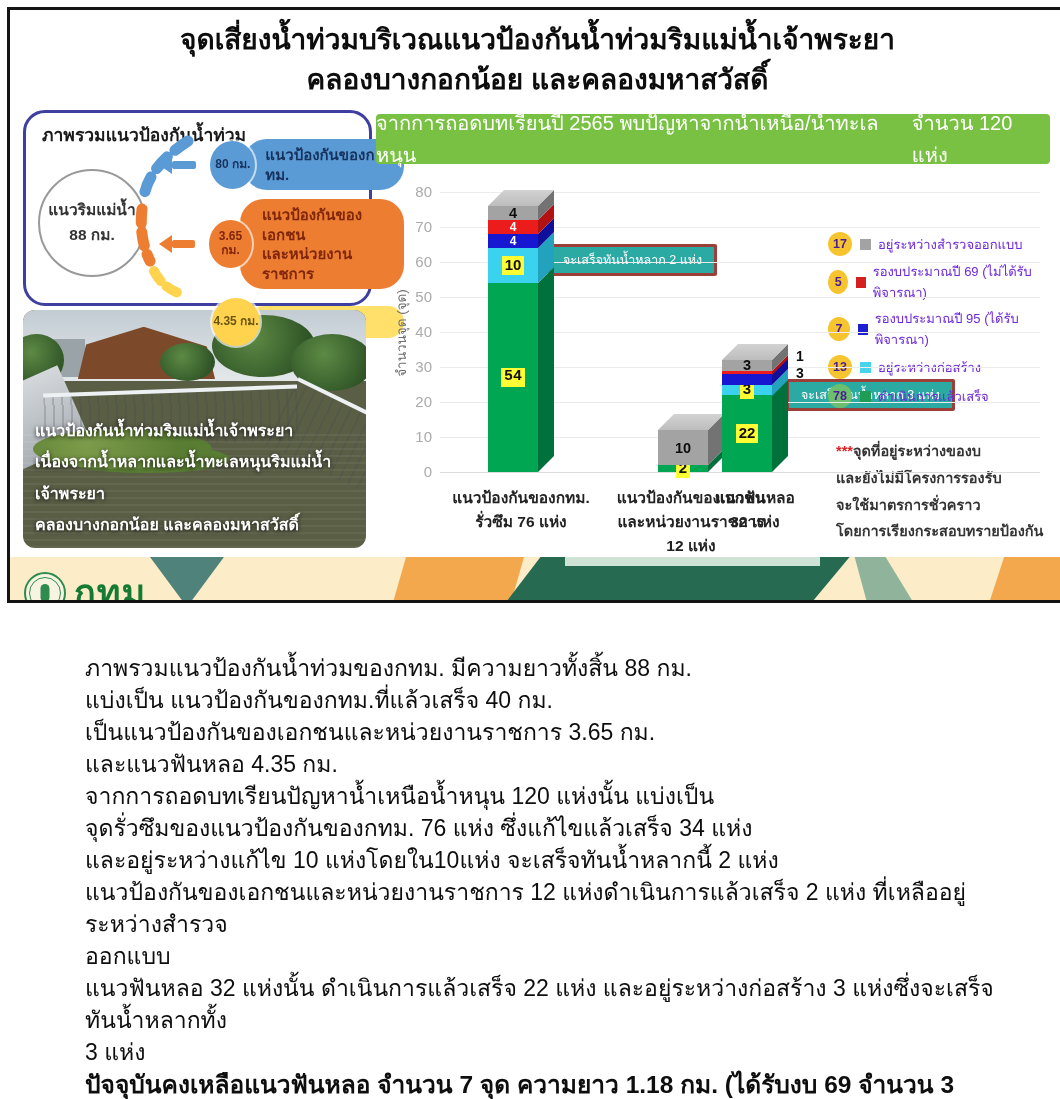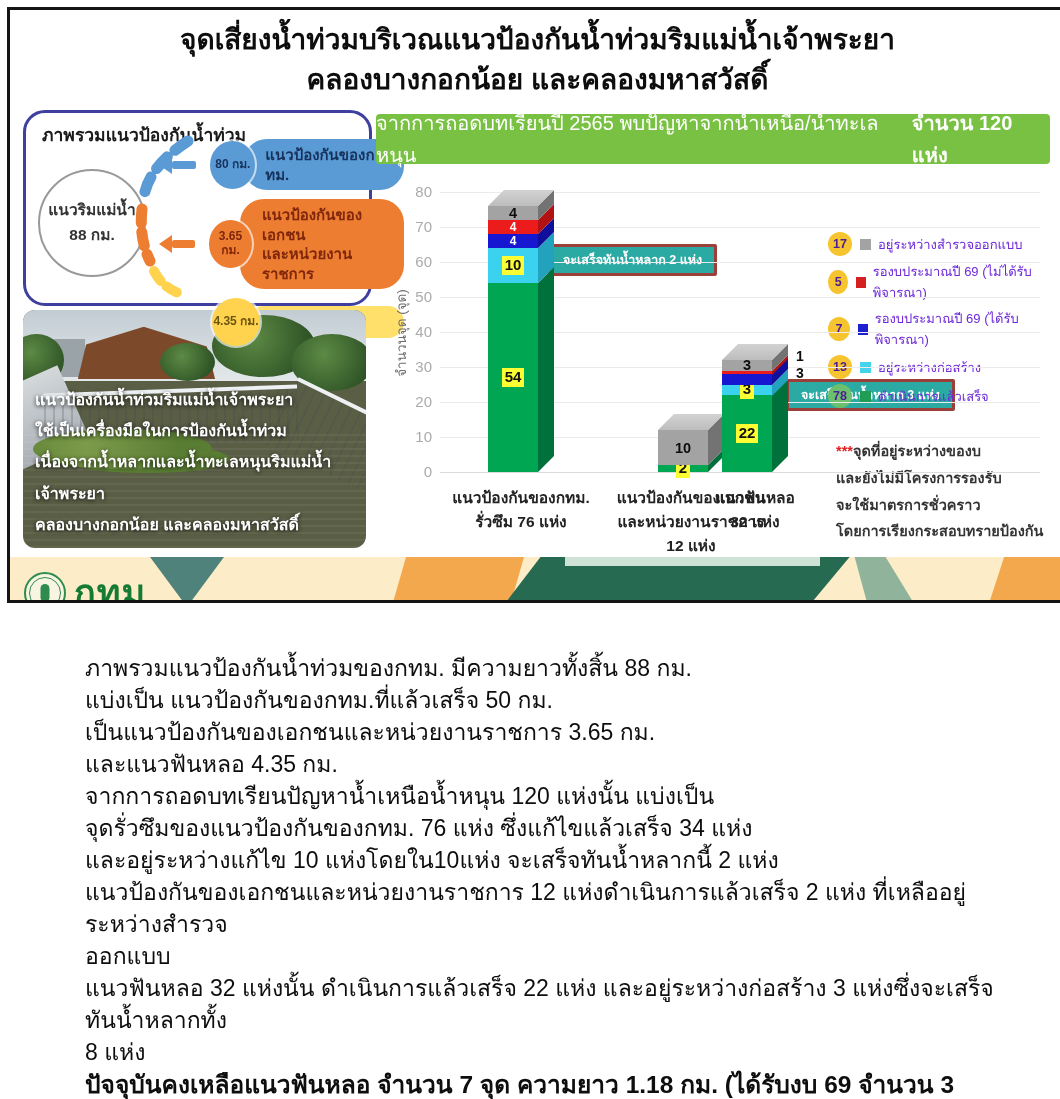--- a/index.html
+++ b/index.html
@@ -48,39 +48,39 @@
         background:linear-gradient(#75795b,#53573f 55%,#4a4e38);
         background-image:repeating-linear-gradient(180deg,rgba(255,255,255,.06) 0 2px,transparent 2px 7px);}
   .ph-hyacinth{position:absolute;left:3%;top:50%;width:52%;height:17%;border-radius:50%;
         background:radial-gradient(circle at 30% 40%,#7d9c4a,#5a7d34 70%);
         box-shadow:24px 10px 0 -6px #5a7d34;}
   .ph-caption{position:absolute;left:12px;bottom:8px;color:#fff;font-size:16px;font-weight:600;line-height:1.95;
         text-shadow:0 1px 4px rgba(0,0,0,.85);}
   
   .chart-header{position:absolute;left:366px;top:104px;width:674px;height:50px;background:#79c142;border-radius:4px;
         display:flex;align-items:center;justify-content:center;color:#fff;font-size:20px;}
-  .chart-header .bold{font-weight:700;margin-left:7px;}
+  .chart-header .bold{font-weight:400;margin-left:7px;}
   .plot{position:absolute;left:368px;top:162px;width:676px;height:375px;}
   .gridline{position:absolute;left:62px;width:600px;height:1px;background:#ebebeb;}
   .baseline{background:#dcdcdc;}
   .ytick{position:absolute;left:14px;width:40px;text-align:right;font-size:15px;color:#ababab;}
   .ylab{position:absolute;left:-42px;top:150px;width:130px;text-align:center;font-size:13.5px;color:#6e6e6e;
         transform:rotate(-90deg);}
   .bar{position:absolute;}
   .seg{position:absolute;left:0;width:100%;}
   .seg-side{position:absolute;left:100%;top:0;width:16px;height:100%;transform:skewY(-45deg);transform-origin:0 0;}
   .seg-top{position:absolute;left:0;top:-16px;width:100%;height:16px;transform:skewX(-45deg);transform-origin:0 100%;
            background:linear-gradient(#d2d2d2,#bdbdbd);}
   .seg-label{position:absolute;inset:0;display:flex;align-items:center;justify-content:center;}
   .chip{background:#fdfd33;color:#111;font-weight:700;font-size:15px;padding:0 3px;line-height:1.25;}
   .lab-dark{color:#0d0d0d;font-weight:700;font-size:14.5px;}
   .lab-light{color:#fff;font-weight:700;font-size:12px;line-height:1;}
   .ext-label{position:absolute;font-weight:700;font-size:14px;color:#0d0d0d;}
   .xlabel{position:absolute;width:200px;text-align:center;font-size:15.5px;font-weight:600;color:#222;line-height:1.55;}
-  .callout{position:absolute;background:#2ba9a3;border:3px solid #9c3f38;color:#fff;font-weight:700;font-size:12.5px;
+  .callout{position:absolute;background:#2ba9a3;border:3px solid #9c3f38;color:#fff;font-weight:400;font-size:12.5px;
         padding:3px 12px;white-space:nowrap;border-radius:2px;}
   .callout::before{content:'';position:absolute;left:-16px;top:50%;transform:translateY(-50%);
         border:10px solid transparent;border-right:14px solid #9c3f38;border-left:none;}
   .co-1{left:170px;top:72px;}
   .co-2{left:408px;top:207px;}
   .legend{position:absolute;left:450px;top:60px;}
   .legend-row{display:flex;align-items:center;margin-bottom:5px;}
   .legend-count{width:24px;height:24px;border-radius:50%;display:flex;align-items:center;justify-content:center;
         font-weight:700;font-size:12.5px;color:#4c1d95;margin-right:8px;}
   .legend-swatch{width:11px;height:11px;margin-right:7px;}
@@ -166,21 +166,20 @@
       <div class="ph-tree t2"></div>
       <div class="ph-tree t3"></div>
       <div class="ph-tree t4"></div>
       <div class="ph-wall-left"></div>
       <div class="ph-wall-right"></div>
       <div class="ph-wall-main"></div>
       <div class="ph-water"></div>
       <div class="ph-hyacinth"></div>
       <div class="ph-caption">
         <div>แนวป้องกันน้ำท่วมริมแม่น้ำเจ้าพระยา</div>
-        <div>ใช้เป็นเครื่องมือในการป้องกันน้ำท่วม</div>
         <div>เนื่องจากน้ำหลากและน้ำทะเลหนุนริมแม่น้ำเจ้าพระยา</div>
         <div>คลองบางกอกน้อย และคลองมหาสวัสดิ์</div>
       </div>
     </div>
 
     <div class="chart-header">
       <span>จากการถอดบทเรียนปี 2565 พบปัญหาจากน้ำเหนือ/น้ำทะเลหนุน</span>
       <span class="bold">จำนวน 120 แห่ง</span>
     </div>
 
@@ -195,21 +194,21 @@
             <div class="legend-label">อยู่ระหว่างสำรวจออกแบบ</div>
           </div>
           <div class="legend-row">
             <div class="legend-count" style="background: rgb(246, 196, 46);">5</div>
             <div class="legend-swatch" style="background: rgb(212, 32, 32);"></div>
             <div class="legend-label">รองบประมาณปี 69 (ไม่ได้รับพิจารณา)</div>
           </div>
           <div class="legend-row">
             <div class="legend-count" style="background: rgb(246, 196, 46);">7</div>
             <div class="legend-swatch" style="background: rgb(31, 31, 210);"></div>
-            <div class="legend-label">รองบประมาณปี 69 (ได้รับพิจารณา)</div>
+            <div class="legend-label">รองบประมาณปี 95 (ได้รับพิจารณา)</div>
           </div>
           <div class="legend-row">
             <div class="legend-count" style="background: rgb(246, 196, 46);">13</div>
             <div class="legend-swatch" style="background: rgb(69, 212, 236);"></div>
             <div class="legend-label">อยู่ระหว่างก่อสร้าง</div>
           </div>
           <div class="legend-row">
             <div class="legend-count" style="background: rgb(108, 191, 108);">78</div>
             <div class="legend-swatch" style="background: rgb(31, 157, 85);"></div>
             <div class="legend-label">ดำเนินการแล้วเสร็จ</div>
@@ -233,21 +232,21 @@
         <div class="ytick" style="top: 151px;">40</div>
         <div class="gridline" style="top: 125px;"></div>
         <div class="ytick" style="top: 116px;">50</div>
         <div class="gridline" style="top: 90px;"></div>
         <div class="ytick" style="top: 81px;">60</div>
         <div class="gridline" style="top: 55px;"></div>
         <div class="ytick" style="top: 46px;">70</div>
         <div class="gridline" style="top: 20px;"></div>
         <div class="ytick" style="top: 11px;">80</div>
         <div class="bar" style="left: 110px; top: 34px; width: 50px; height: 266px;">
-          <div class="seg" style="top: 77px; height: 189px; background: rgb(0, 166, 81);">
+          <div class="seg" style="top: 77px; height: 189px; background: rgb(0, 166, 81); font-family: Liberation Mono, monospace;">
             <div class="seg-side" style="background: rgb(0, 113, 58);"></div>
             <div class="seg-label">
               <span class="chip">54</span>
             </div>
           </div>
           <div class="seg" style="top: 42px; height: 35px; background: rgb(59, 210, 239);">
             <div class="seg-side" style="background: rgb(34, 162, 189);"></div>
             <div class="seg-label">
               <span class="chip">10</span>
             </div>
@@ -341,26 +340,26 @@
       <div class="logo">
         <div class="seal"></div>
         <div class="logo-text">กทม</div>
       </div>
     </div>
 
   </div>
 
   <div class="body-text">
       <div class="body-line">ภาพรวมแนวป้องกันน้ำท่วมของกทม. มีความยาวทั้งสิ้น 88 กม.</div>
-      <div class="body-line">แบ่งเป็น แนวป้องกันของกทม.ที่แล้วเสร็จ 50 กม.</div>
+      <div class="body-line">แบ่งเป็น แนวป้องกันของกทม.ที่แล้วเสร็จ 40 กม.</div>
       <div class="body-line">เป็นแนวป้องกันของเอกชนและหน่วยงานราชการ 3.65 กม.</div>
       <div class="body-line">และแนวฟันหลอ 4.35 กม.</div>
       <div class="body-line">จากการถอดบทเรียนปัญหาน้ำเหนือน้ำหนุน 120 แห่งนั้น แบ่งเป็น</div>
       <div class="body-line">จุดรั่วซึมของแนวป้องกันของกทม. 76 แห่ง ซึ่งแก้ไขแล้วเสร็จ 34 แห่ง</div>
       <div class="body-line">และอยู่ระหว่างแก้ไข 10 แห่งโดยใน10แห่ง จะเสร็จทันน้ำหลากนี้ 2 แห่ง</div>
       <div class="body-line">แนวป้องกันของเอกชนและหน่วยงานราชการ 12 แห่งดำเนินการแล้วเสร็จ 2 แห่ง ที่เหลืออยู่ระหว่างสำรวจ</div>
       <div class="body-line">ออกแบบ</div>
       <div class="body-line">แนวฟันหลอ 32 แห่งนั้น ดำเนินการแล้วเสร็จ 22 แห่ง และอยู่ระหว่างก่อสร้าง 3 แห่งซึ่งจะเสร็จทันน้ำหลากทั้ง</div>
-      <div class="body-line">8 แห่ง</div>
+      <div class="body-line">3 แห่ง</div>
       <div class="body-line bold">ปัจจุบันคงเหลือแนวฟันหลอ จำนวน 7 จุด ความยาว 1.18 กม. (ได้รับงบ 69 จำนวน 3</div>
     </div>
 
 </div>
 
 </body></html>

